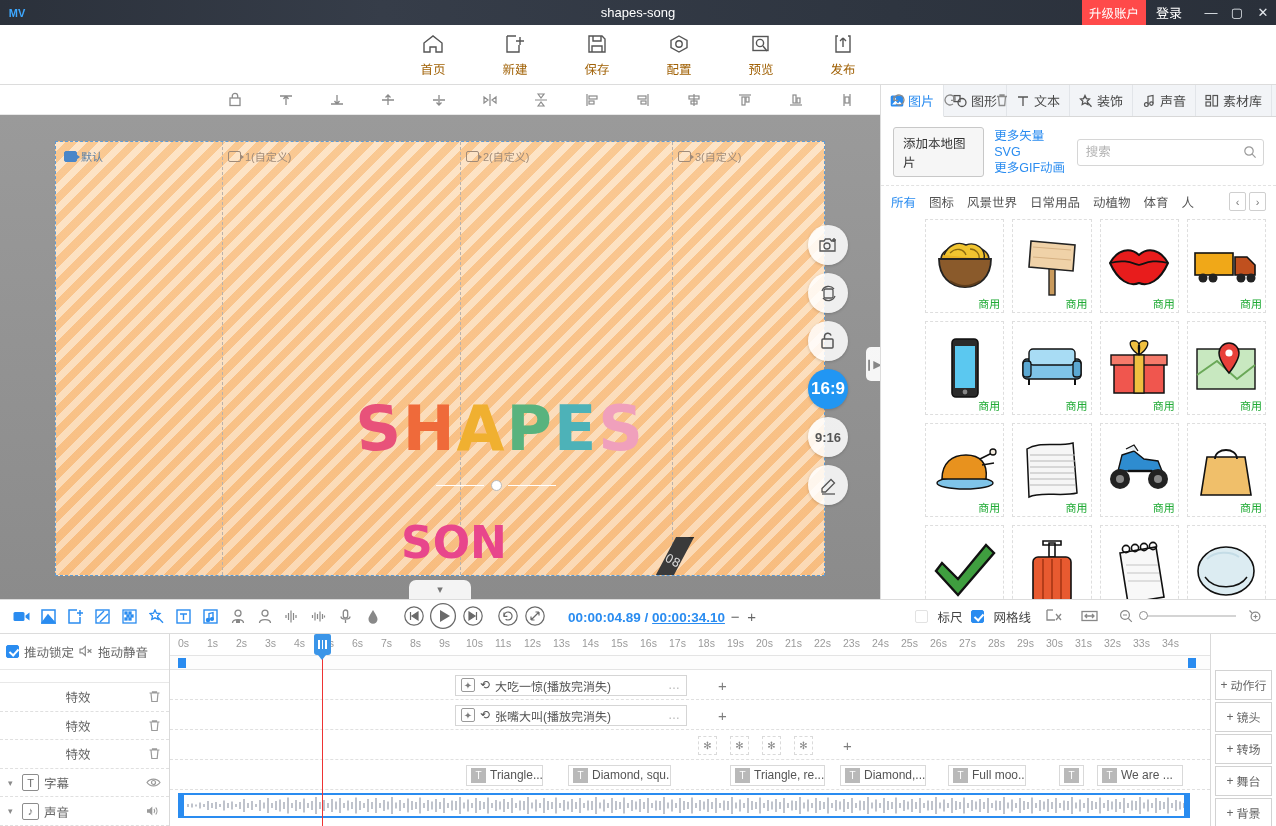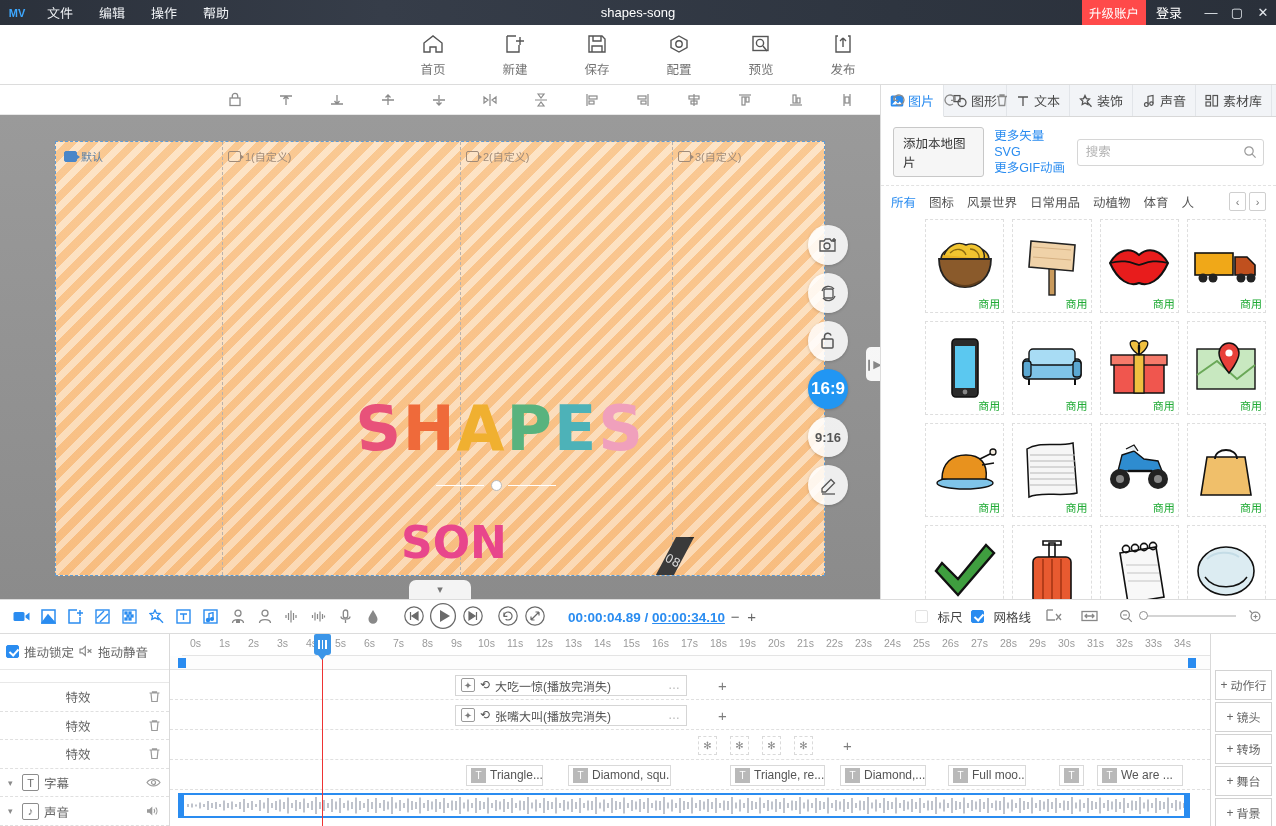--- a/index.html
+++ b/index.html
@@ -25,21 +25,21 @@
   .tb-login { font-size:13px; color:#fff; margin-right:16px; }
   .tb-win { width:26px; text-align:center; color:#e5e9ee; font-size:13px; line-height:25px; }
 
   
   .toolbar {
     height:60px; flex:0 0 60px; background:#fff; border-bottom:1px solid #dcdcdc;
     display:flex; align-items:center; justify-content:center; gap:38px;
   }
   .tool { width:44px; text-align:center; cursor:pointer; }
   .tool .ic { height:24px; display:flex; align-items:center; justify-content:center; }
-  .tool .lb { font-size:12.5px; color:#737373; margin-top:3px; }
+  .tool .lb { font-size:12.5px; color:#a16207; margin-top:3px; }
   svg { display:block; }
 
   
   .middle { flex:1 1 auto; display:flex; min-height:0; }
 
   
   .canvascol { flex:1 1 auto; display:flex; flex-direction:column; min-width:0; position:relative; background:#fff; }
   .aligntb {
     height:30px; flex:0 0 30px; display:flex; align-items:center;
     padding-left:228px; gap:37px; border-bottom:1px solid #e8e8e8; background:#fff;
@@ -133,21 +133,21 @@
   .timeline { flex:1 1 auto; display:flex; min-height:0; background:#fff;}
   .tl-left { width:170px; flex:0 0 170px; border-right:1px solid #d9d9d9; display:flex; flex-direction:column;}
   .tl-head { height:36px; flex:0 0 36px; display:flex; align-items:center; gap:5px; padding:0 6px; font-size:12.5px; color:#666; border-bottom:1px solid #e8e8e8;}
   .trk-lbl { height:30px; display:flex; align-items:center; border-bottom:1px dashed #e0e0e0; padding:0 8px; font-size:12.5px; color:#666;}
   .trk-lbl .nm { flex:1 1 auto; text-align:center;}
   .trk-lbl .ico { color:#9a9a9a; display:flex; align-items:center; cursor:pointer;}
   .trk-lbl .caret{ width:14px; color:#8a8a8a; font-size:9px;}
   .trk-lbl .tchip{ width:17px;height:17px;border:1.4px solid #8c8c8c;border-radius:2px;display:flex;align-items:center;justify-content:center;font-size:11px;color:#6d6d6d;margin-right:5px;}
 
   .tl-main { flex:1 1 auto; position:relative; overflow:hidden; }
-  .ruler { height:22px; border-bottom:1px solid #e4e4e4; position:relative; background:#fff;margin-left:12px;}
+  .ruler { height:22px; border-bottom:1px solid #e4e4e4; position:relative; background:#fff;}
   .ruler .tick { position:absolute; top:3px; font-size:10.5px; color:#9a9a9a;}
   .inrow { height:14px; border-bottom:1px solid #e4e4e4; position:relative; background:#fdfdfd;}
   .blue-sq{ position:absolute; width:8px;height:10px;background:#2a8cf0; top:2px;}
   .trow { height:30px; border-bottom:1px dashed #e0e0e0; position:relative;}
   .clip {
     position:absolute; top:5px; height:21px; background:#fff; border:1px solid #d5d5d5;
     display:flex; align-items:center; gap:5px; padding:0 5px; font-size:12px; color:#555; white-space:nowrap; overflow:hidden; cursor:pointer;
   }
   .clip .mini{ width:14px;height:14px;border:1.3px solid #9a9a9a;border-radius:2px;display:flex;align-items:center;justify-content:center;font-size:10px;color:#7d7d7d;flex:0 0 auto;}
   .clip .dots{ margin-left:auto; color:#b5b5b5; letter-spacing:1px;}
@@ -165,26 +165,20 @@
   .rbtn { height:30px; margin:0 4px; border:1px solid #d2d2d2; display:flex; align-items:center; justify-content:center; gap:3px; font-size:12px; color:#666; cursor:pointer; background:#fff;}
   .rbtn + .rbtn { margin-top:2px; }
 </style>
 </head>
 <body>
 
 <div class="app">
 
   <div class="titlebar">
     <div class="tb-logo">MV</div>
-    <div class="tb-menu">
-      <span>文件</span>
-      <span>编辑</span>
-      <span>操作</span>
-      <span>帮助</span>
-    </div>
     <div class="tb-title">shapes-song</div>
     <div class="tb-right">
       <div class="tb-upgrade">升级账户</div>
       <div class="tb-login">登录</div>
       <div class="tb-win">—</div>
       <div class="tb-win">▢</div>
       <div class="tb-win close">✕</div>
     </div>
   </div>
 

